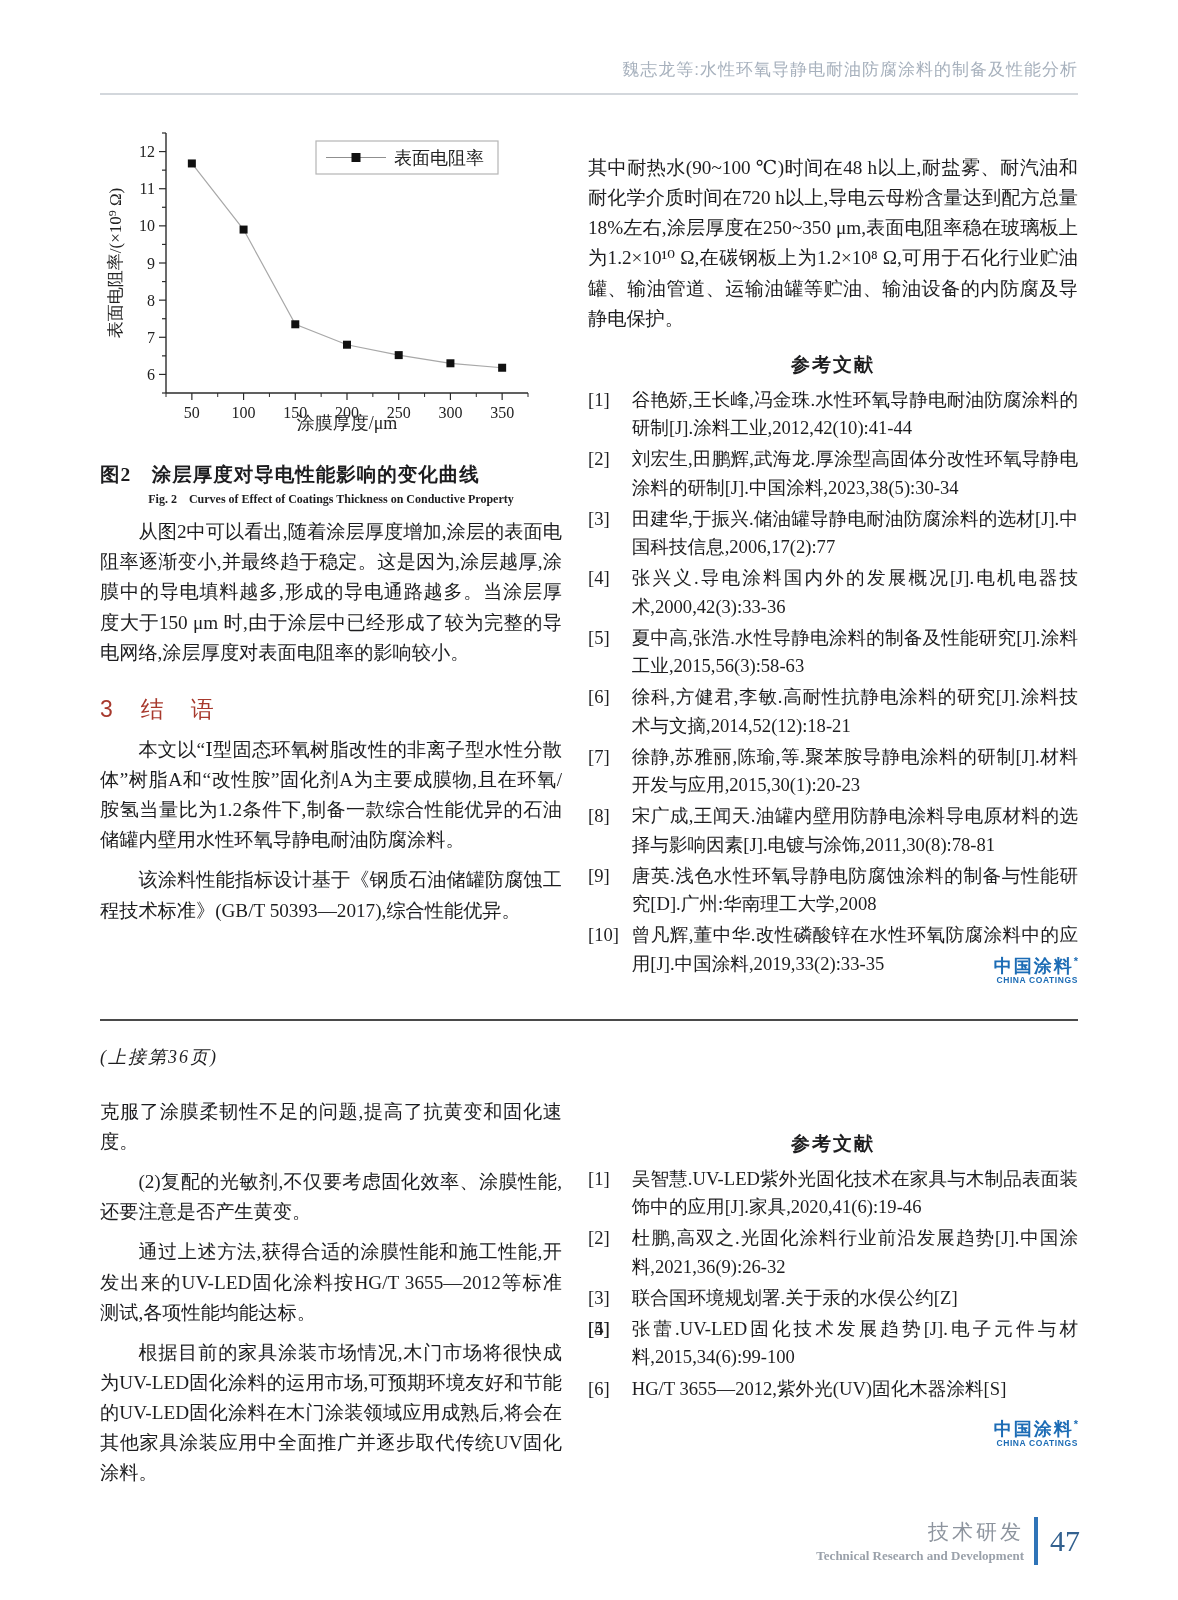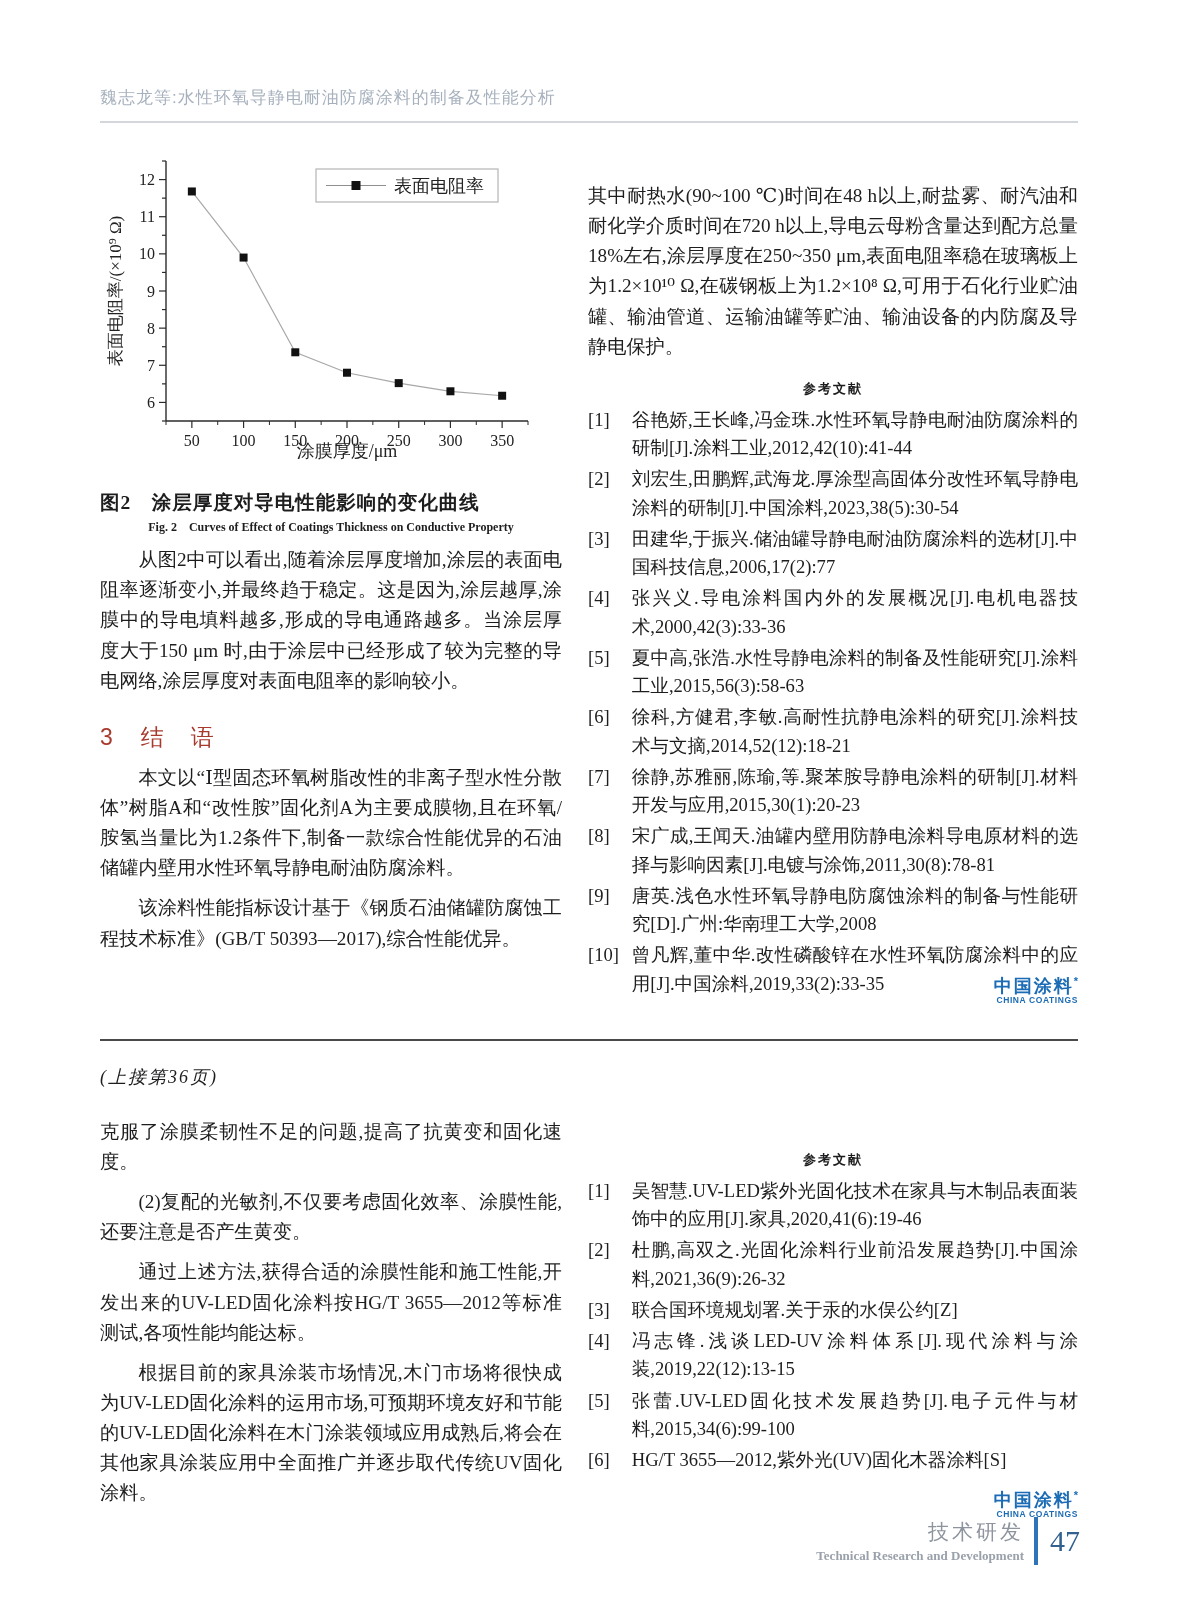--- a/index.html
+++ b/index.html
@@ -1,42 +1,42 @@
 <!DOCTYPE html>
 <html><head>
 <meta charset="utf-8">
 <style>
   html,body{margin:0;padding:0;background:#ffffff;}
   .page{
     position:relative;width:1178px;height:1600px;background:#ffffff;overflow:hidden;
     font-family:"Liberation Serif","DejaVu Serif",serif;color:#1d1d1f;
   }
   
-  .header-row{padding:86px 100px 0;}
+  .header-row{padding:58px 100px 0;text-align:right;}
   .running-title{font-size:17px;color:#a7b1bd;font-family:"Liberation Sans","DejaVu Sans",sans-serif;letter-spacing:1px;}
   .header-rule{margin:12px 100px 0;border:0;border-top:2px solid #d3d7dc;}
   
   .columns{display:flex;gap:26px;padding:0 100px;margin-top:24px;align-items:flex-start;}
   .col-left{width:462px;flex:0 0 462px;}
   .col-right{width:490px;flex:0 0 490px;position:relative;margin-top:34px;}
   
   .chart-wrap{width:440px;margin-left:4px;}
   svg text{font-family:"Liberation Serif","DejaVu Serif",serif;fill:#222;}
   .fig-caption-cn{margin-top:6px;font-weight:bold;font-size:19.5px;letter-spacing:1px;}
   .fig-caption-en{margin-top:3px;text-align:center;font-weight:bold;font-size:12px;line-height:1.35;}
   
   .para{font-size:19.2px;line-height:1.57;text-align:justify;text-indent:2em;margin:0;margin-top:10px;}
   .para.flush{text-indent:0;}
   .section-heading{
     margin-top:26px;margin-bottom:4px;font-size:23px;color:#a7392d;
     font-family:"Liberation Sans","DejaVu Sans",sans-serif;font-weight:500;letter-spacing:2px;
   }
   .section-heading .sec-num{margin-right:26px;}
   
-  .refs-title{text-align:center;font-weight:bold;font-size:13px;margin-top:18px;margin-bottom:8px;letter-spacing:2px;}
+  .refs-title{text-align:center;font-weight:bold;font-size:19px;margin-top:18px;margin-bottom:8px;letter-spacing:2px;}
   .refs-list{margin:0;padding:0;list-style:none;}
   .ref-item{position:relative;padding-left:2.35em;font-size:18.6px;line-height:1.52;text-align:justify;margin-bottom:3px;}
   .ref-label{position:absolute;left:0;top:0;}
   
   .logo{text-align:right;line-height:1.05;}
   .logo-cn{font-size:18px;font-weight:bold;color:#1c6cb5;letter-spacing:2px;font-family:"Liberation Sans","DejaVu Sans",sans-serif;}
   .logo-mark{font-size:11px;vertical-align:super;letter-spacing:0;}
   .logo-en{font-size:8.5px;font-weight:bold;color:#1c6cb5;letter-spacing:0.6px;font-family:"Liberation Sans","DejaVu Sans",sans-serif;}
   .logo-abs{position:absolute;right:0;bottom:-4px;}
   .logo-row{display:flex;justify-content:flex-end;margin-top:16px;}
@@ -143,21 +143,21 @@
       <div class="refs-title">参考文献</div>
       <ul class="refs-list">
 
           <li class="ref-item">
             <span class="ref-label">[1]</span>
             <span>谷艳娇,王长峰,冯金珠.水性环氧导静电耐油防腐涂料的研制[J].涂料工业,2012,42(10):41-44</span>
           </li>
 
           <li class="ref-item">
             <span class="ref-label">[2]</span>
-            <span>刘宏生,田鹏辉,武海龙.厚涂型高固体分改性环氧导静电涂料的研制[J].中国涂料,2023,38(5):30-54</span>
+            <span>刘宏生,田鹏辉,武海龙.厚涂型高固体分改性环氧导静电涂料的研制[J].中国涂料,2023,38(5):30-34</span>
           </li>
 
           <li class="ref-item">
             <span class="ref-label">[3]</span>
             <span>田建华,于振兴.储油罐导静电耐油防腐涂料的选材[J].中国科技信息,2006,17(2):77</span>
           </li>
 
           <li class="ref-item">
             <span class="ref-label">[4]</span>
             <span>张兴义.导电涂料国内外的发展概况[J].电机电器技术,2000,42(3):33-36</span>
@@ -231,21 +231,20 @@
             <span>杜鹏,高双之.光固化涂料行业前沿发展趋势[J].中国涂料,2021,36(9):26-32</span>
           </li>
 
           <li class="ref-item">
             <span class="ref-label">[3]</span>
             <span>联合国环境规划署.关于汞的水俣公约[Z]</span>
           </li>
 
           <li class="ref-item">
             <span class="ref-label">[4]</span>
-            <span>冯志锋.浅谈LED-UV涂料体系[J].现代涂料与涂装,2019,22(12):13-15</span>
           </li>
 
           <li class="ref-item">
             <span class="ref-label">[5]</span>
             <span>张蕾.UV-LED固化技术发展趋势[J].电子元件与材料,2015,34(6):99-100</span>
           </li>
 
           <li class="ref-item">
             <span class="ref-label">[6]</span>
             <span>HG/T 3655—2012,紫外光(UV)固化木器涂料[S]</span>

